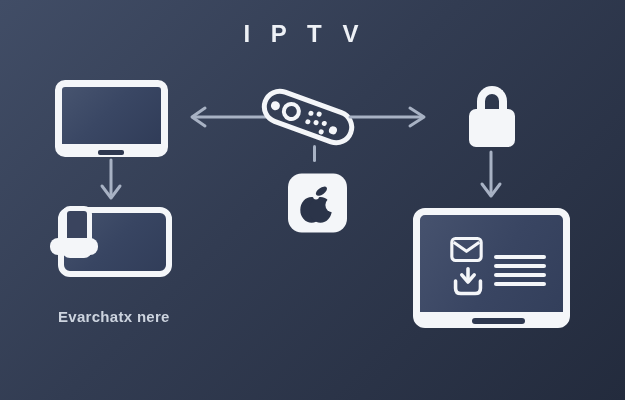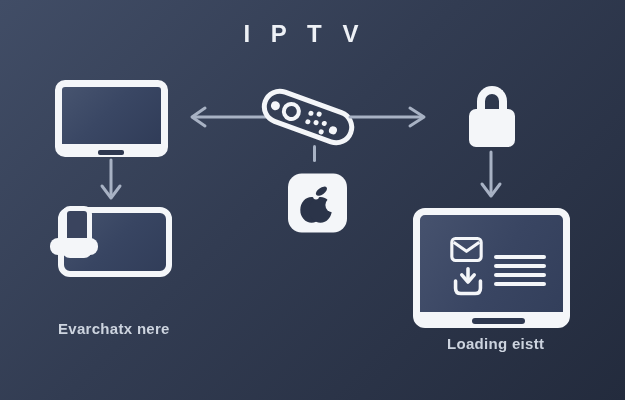--- a/index.html
+++ b/index.html
@@ -64,21 +64,21 @@
     border:7px solid #f4f6f9;border-bottom:16px solid #f4f6f9;border-radius:12px;
     background:linear-gradient(120deg,#46526e 0%,#394562 55%,#333f5b 100%);
   }
   .laptop-slot{left:52px;bottom:-12px;width:53px;height:6px;background:#2e3850;border-radius:3px;}
   .env{left:30px;top:21px;}
   .dl{left:32px;top:51px;}
   .line{background:#f4f6f9;border-radius:2px;height:4px;width:52px;left:74px;}
   .l1{top:40px;} .l2{top:49px;} .l3{top:58px;} .l4{top:67px;}
   
   .caption{color:#cdd4df;font-size:15px;font-weight:600;letter-spacing:.3px;}
-  .cap-left{left:58px;top:320px;}
+  .cap-left{left:58px;top:308px;}
   .cap-right{left:447px;top:335px;line-height:18px;}
 </style>
 </head>
 <body>
 
 <div class="canvas">
 
   <div class="abs title">I P T V</div>
 
   <div class="abs tv">
@@ -147,16 +147,15 @@
     </svg>
     <div class="abs line l1"></div>
     <div class="abs line l2"></div>
     <div class="abs line l3"></div>
     <div class="abs line l4"></div>
     <div class="abs laptop-slot"></div>
   </div>
 
   <div class="abs caption cap-left">Evarchatx nere</div>
   <div class="abs caption cap-right">
-    <div>Loading eistt</div>
   </div>
 
 </div>
 
 </body></html>

